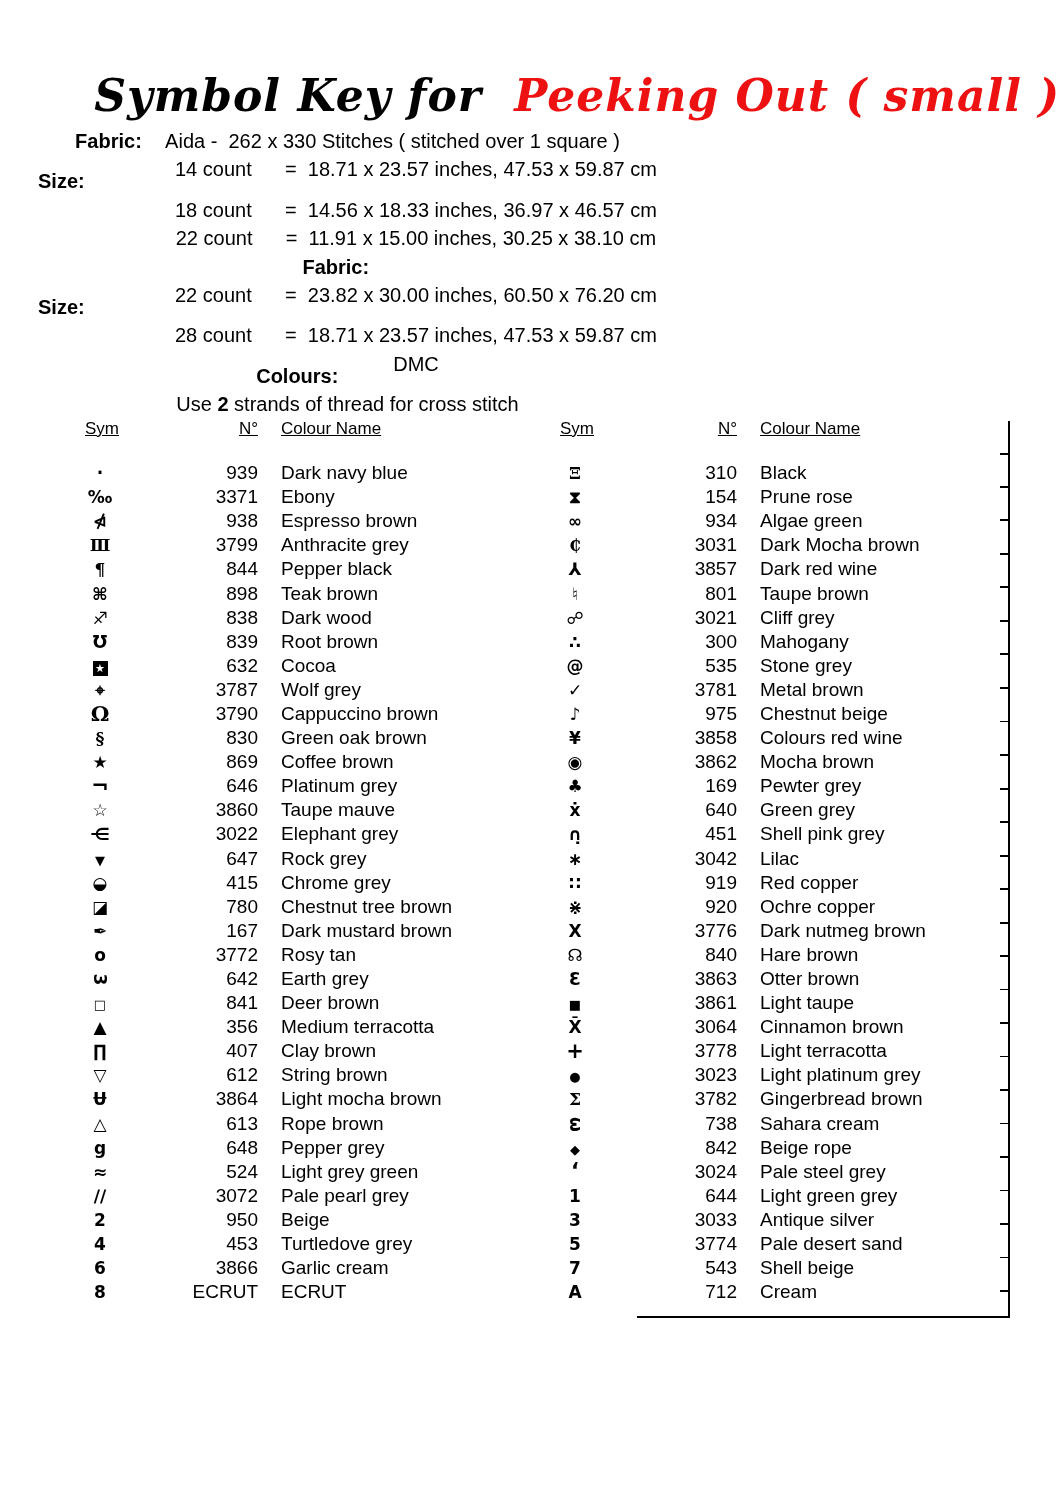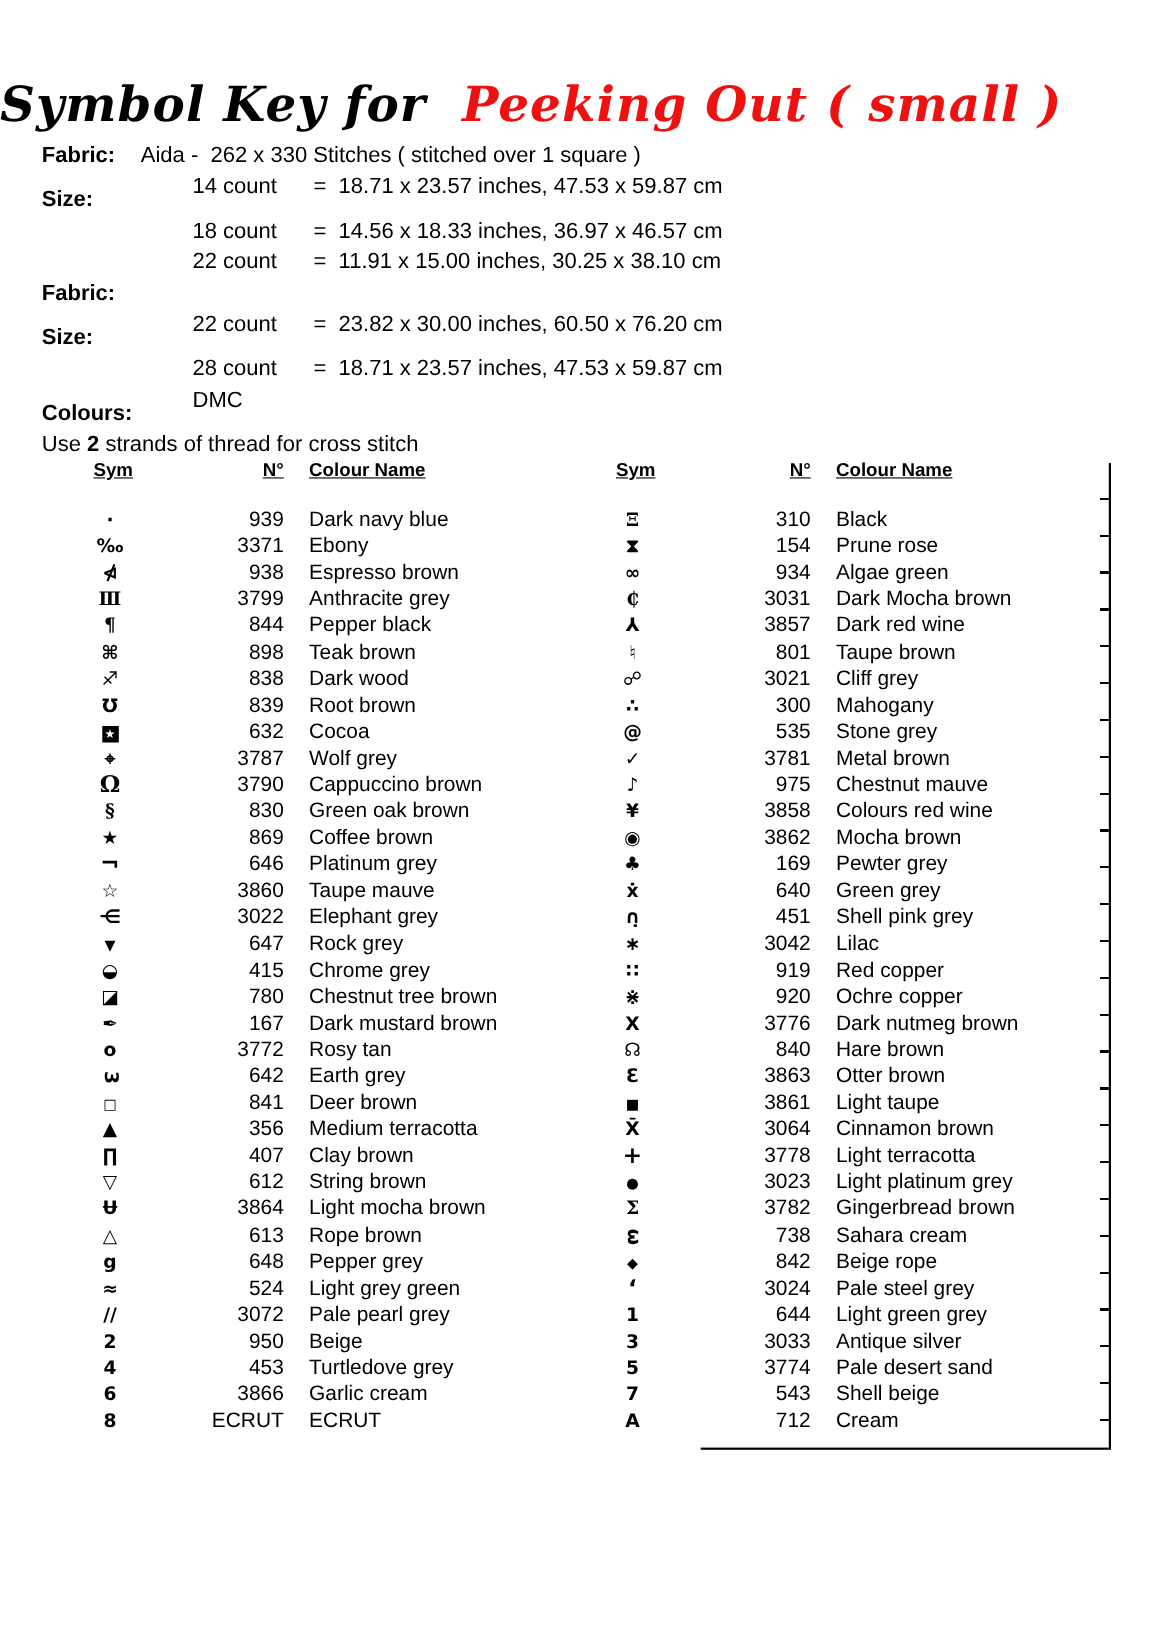--- a/index.html
+++ b/index.html
@@ -4,44 +4,44 @@
 <style>
   html,body{margin:0;padding:0;}
   body{
     width:1060px;height:1500px;background:#ffffff;position:relative;
     font-family:"Liberation Sans",sans-serif;color:#000;
     overflow:hidden;
   }
   .page{position:absolute;inset:0;}
   
   .title{
-    position:absolute;top:70px;left:0;width:1060px;text-align:left;
+    position:absolute;top:70px;left:0;width:1060px;text-align:right;
     font-family:"DejaVu Serif",serif;font-style:italic;font-weight:bold;
     font-size:44px;letter-spacing:1px;white-space:nowrap;
   }
   .title .red{color:#ee1111;margin-left:16px;}
   
   .info{position:absolute;left:38px;top:127px;font-size:20px;line-height:28.4px;}
-  .irow{display:flex;white-space:pre;}
+  .irow{display:flex;white-space:pre;justify-content:center;}
   .lbl{font-weight:bold;width:90px;flex:none;}
   .lblw{font-weight:bold;width:137px;flex:none;margin-top:12px;}
   .sp{width:137px;flex:none;}
   .count{width:110px;flex:none;}
   .b{font-weight:bold;}
   
   table{position:absolute;top:417px;border-collapse:collapse;table-layout:fixed;}
   #left-table{left:78px;}
   #right-table{left:553px;}
   td{padding:0;font-size:19px;vertical-align:middle;}
   tbody tr{height:24.1px;}
   .sym-cell{text-align:center;font-weight:bold;font-size:17px;font-family:"DejaVu Sans",sans-serif;}
   .num-cell{text-align:right;}
   .name-cell{padding-left:23px;white-space:nowrap;}
   thead td{height:44px;vertical-align:top;}
-  .hu{text-decoration:underline;font-size:17px;font-weight:bold;}
+  .hu{text-decoration:underline;font-size:17px;font-weight:normal;}
   .sym-h{text-align:left;padding-left:7px;}
   .num-h{text-align:right;}
   .name-h{padding-left:23px;}
   .glyph{display:inline-block;line-height:1;}
   .sf{font-family:"DejaVu Serif",serif;}
   .rot{transform:rotate(90deg);}
   .sm{font-size:13px;}
   .lg{font-size:21px;}
   .invsq{display:inline-flex;width:15px;height:15px;background:#000;color:#fff;
          align-items:center;justify-content:center;font-size:11px;}
@@ -359,21 +359,21 @@
           <td class="name-cell">Stone grey</td>
         </tr>
         <tr>
           <td class="sym-cell"><span class="glyph">✓</span></td>
           <td class="num-cell">3781</td>
           <td class="name-cell">Metal brown</td>
         </tr>
         <tr>
           <td class="sym-cell"><span class="glyph">♪</span></td>
           <td class="num-cell">975</td>
-          <td class="name-cell">Chestnut mauve</td>
+          <td class="name-cell">Chestnut beige</td>
         </tr>
         <tr>
           <td class="sym-cell"><span class="glyph">¥</span></td>
           <td class="num-cell">3858</td>
           <td class="name-cell">Colours red wine</td>
         </tr>
         <tr>
           <td class="sym-cell"><span class="glyph">◉</span></td>
           <td class="num-cell">3862</td>
           <td class="name-cell">Mocha brown</td>

